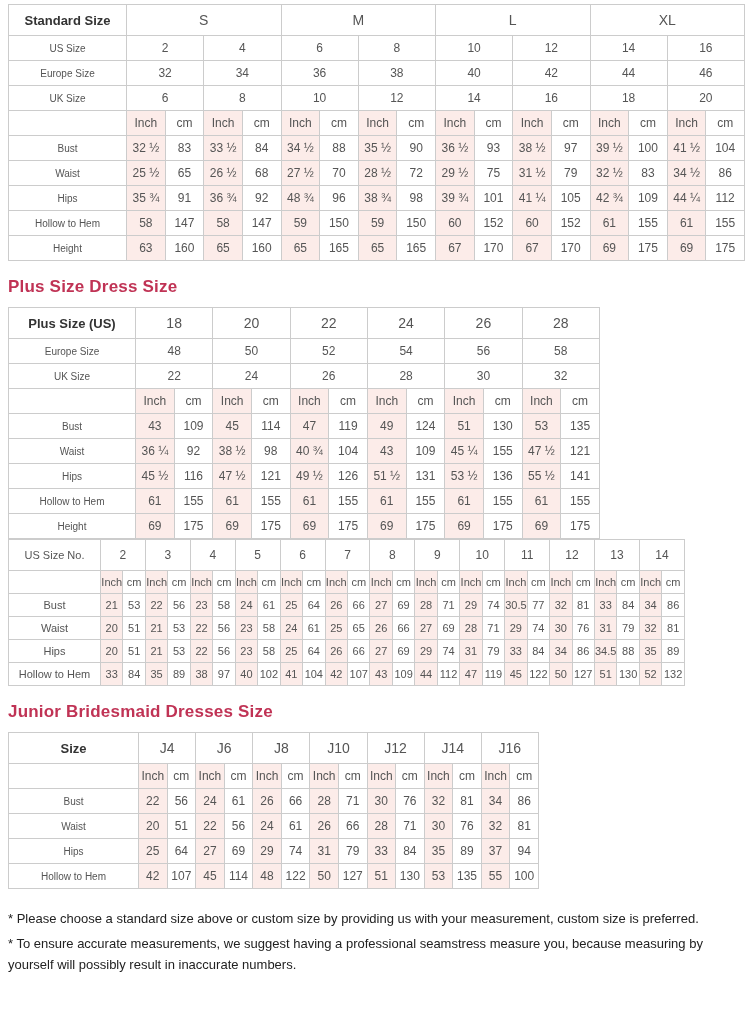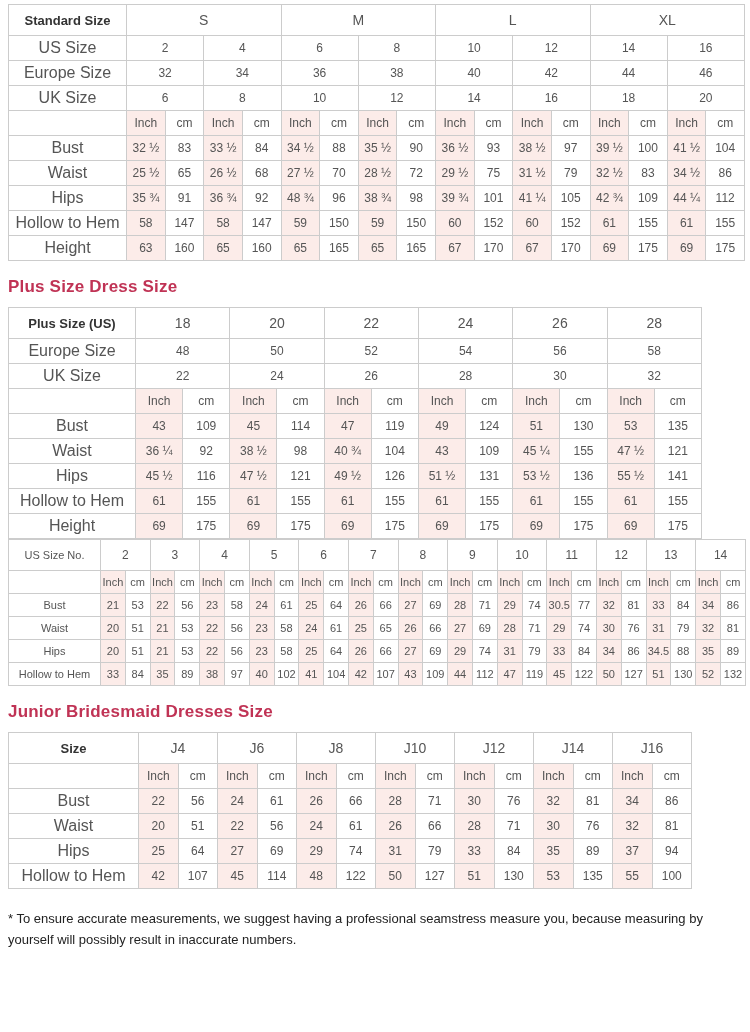--- a/index.html
+++ b/index.html
@@ -36,21 +36,21 @@
     font-weight: normal;
     color: var(--text-color);
     font-size: 12px;
     height: 25px;
     padding: 0 1px;
     overflow: hidden;
     white-space: nowrap;
   }
   table.size-table tr.group-row td { font-size: 14px; height: 31px; }
   table.size-table tr.group-row th { height: 31px; }
-  table.size-table th.lbl { font-size: 16px; }
+  table.size-table th.lbl { font-size: 10px; }
   table.size-table th.lbl.strong {
     font-weight: bold;
     color: var(--strong-color);
     font-size: 13px;
   }
   table.size-table .inch { background: var(--inch-bg); }
   table.size-table .cm   { background: #ffffff; }
   table.size-table.small td, table.size-table.small th {
     font-size: 11px;
     height: 23px;
@@ -243,21 +243,21 @@
           <td class="cm">175</td>
           <td class="inch">69</td>
           <td class="cm">175</td>
         </tr>
       </tbody>
     </table>
 </section>
 
 <section>
   <h2 class="section-title">Plus Size Dress Size</h2>
-  <table class="size-table" style="width: 694px;">
+  <table class="size-table" style="width: 592px;">
       <colgroup>
         <col style="width: 127px;">
         <col>
         <col>
         <col>
         <col>
         <col>
         <col>
         <col>
         <col>
@@ -382,21 +382,21 @@
           <td class="inch">69</td>
           <td class="cm">175</td>
           <td class="inch">69</td>
           <td class="cm">175</td>
         </tr>
       </tbody>
     </table>
 </section>
 
 <section>
-  <table class="size-table small" style="width: 738px;">
+  <table class="size-table small" style="width: 677px;">
       <colgroup>
         <col style="width: 92px;">
         <col>
         <col>
         <col>
         <col>
         <col>
         <col>
         <col>
         <col>
@@ -580,21 +580,21 @@
           <td class="cm">130</td>
           <td class="inch">52</td>
           <td class="cm">132</td>
         </tr>
       </tbody>
     </table>
 </section>
 
 <section>
   <h2 class="section-title">Junior Bridesmaid Dresses Size</h2>
-  <table class="size-table" style="width: 684px;">
+  <table class="size-table" style="width: 531px;">
       <colgroup>
         <col style="width: 130px;">
         <col>
         <col>
         <col>
         <col>
         <col>
         <col>
         <col>
         <col>
@@ -699,14 +699,15 @@
           <td class="inch">53</td>
           <td class="cm">135</td>
           <td class="inch">55</td>
           <td class="cm">100</td>
         </tr>
       </tbody>
     </table>
 </section>
 
 <div class="footnotes">
+  <p>* Please choose a standard size above or custom size by providing us with your measurement, custom size is preferred.</p>
   <p>* To ensure accurate measurements, we suggest having a professional seamstress measure you, because measuring by yourself will possibly result in inaccurate numbers.</p>
 </div>
 
 </body></html>

